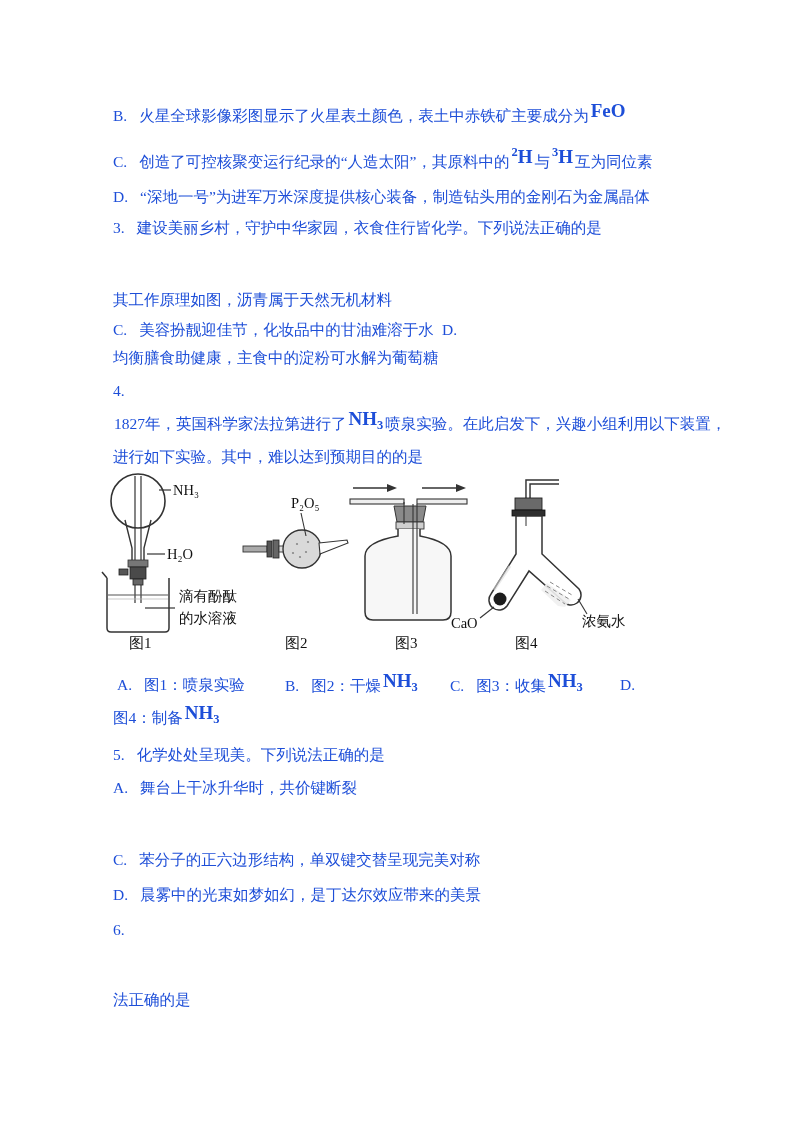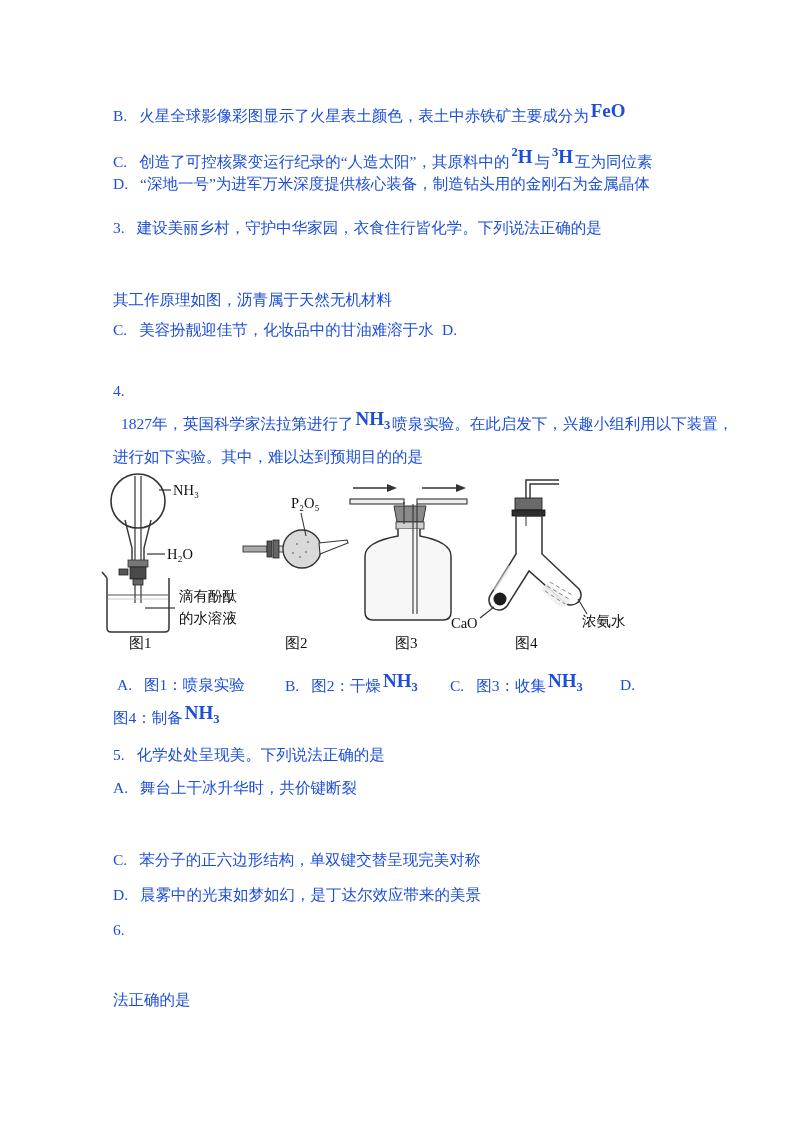--- a/index.html
+++ b/index.html
@@ -40,44 +40,47 @@
 <div class="page">
 
   <div class="ln" style="left:113px; top:104px;">
     <span class="lbl">B.</span><span>火星全球影像彩图显示了火星表土颜色，表土中赤铁矿主要成分为</span><span class="chem"><span>FeO</span></span>
   </div>
 
   <div class="ln" style="left:113px; top:146px;">
     <span class="lbl">C.</span><span>创造了可控核聚变运行纪录的“人造太阳”，其原料中的</span><span class="chem"><sup>2</sup><span>H</span></span><span>与</span><span class="chem"><sup>3</sup><span>H</span></span><span>互为同位素</span>
   </div>
 
-  <div class="ln" style="left:113px; top:173px;text-align:center;">
+  <div class="ln" style="left:113px; top:186px;text-align:center;">
     <span class="lbl">D.</span><span>“深地一号”为进军万米深度提供核心装备，制造钻头用的金刚石为金属晶体</span>
   </div>
 
   <div class="ln" style="left:113px; top:217px;">
     <span class="qnum">3.</span><span>建设美丽乡村，守护中华家园，衣食住行皆化学。下列说法正确的是</span>
   </div>
 
 
   <div class="ln" style="left:113px; top:289px;">
     <span>其工作原理如图，沥青属于天然无机材料</span>
   </div>
 
   <div class="ln" style="left:113px; top:319px; width:600px;">
     <span class="lbl">C.</span><span>美容扮靓迎佳节，化妆品中的甘油难溶于水</span>
     <span class="optB" style="left:329px;">D.</span>
   </div>
 
+  <div class="ln" style="left:113px; top:347px;">
+    <span>均衡膳食助健康，主食中的淀粉可水解为葡萄糖</span>
+  </div>
 
   <div class="ln" style="left:113px; top:380px;">
     <span class="qnum">4.</span>
   </div>
 
-  <div class="ln" style="left:121px; top:412px;">
+  <div class="ln" style="left:114px; top:412px;">
     <span>1827年，英国科学家法拉第进行了</span><span class="chem"><span>NH</span><sub>3</sub></span><span>喷泉实验。在此启发下，兴趣小组利用以下装置，</span>
   </div>
 
   <div class="ln" style="left:113px; top:446px;text-align:center;">
     <span>进行如下实验。其中，难以达到预期目的的是</span>
   </div>
 
   <svg style="position:absolute; left:95px; top:468px;" width="585" height="200" viewBox="0 0 585 200">
 
     <g>

